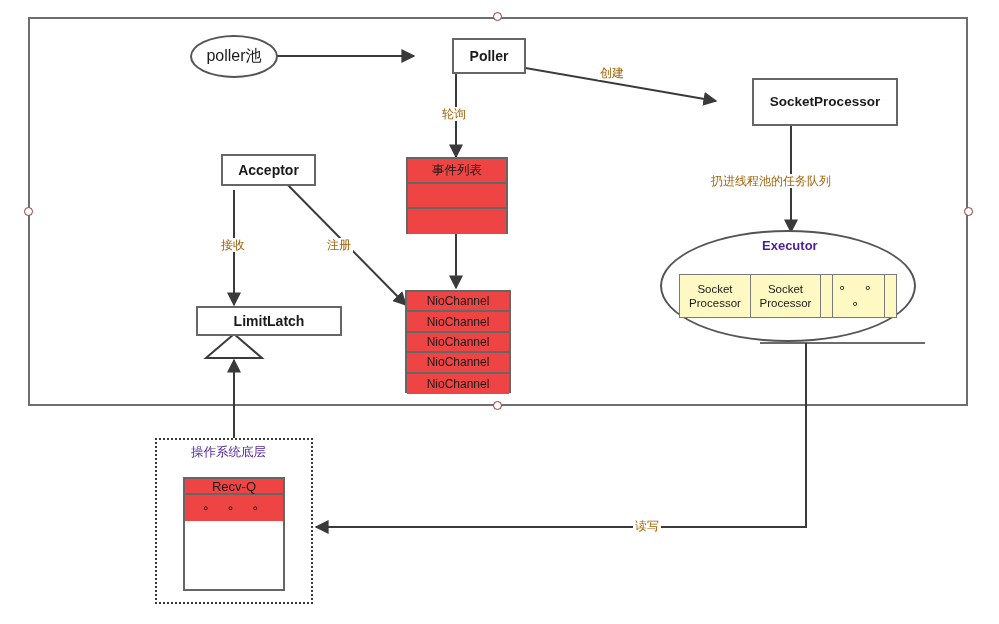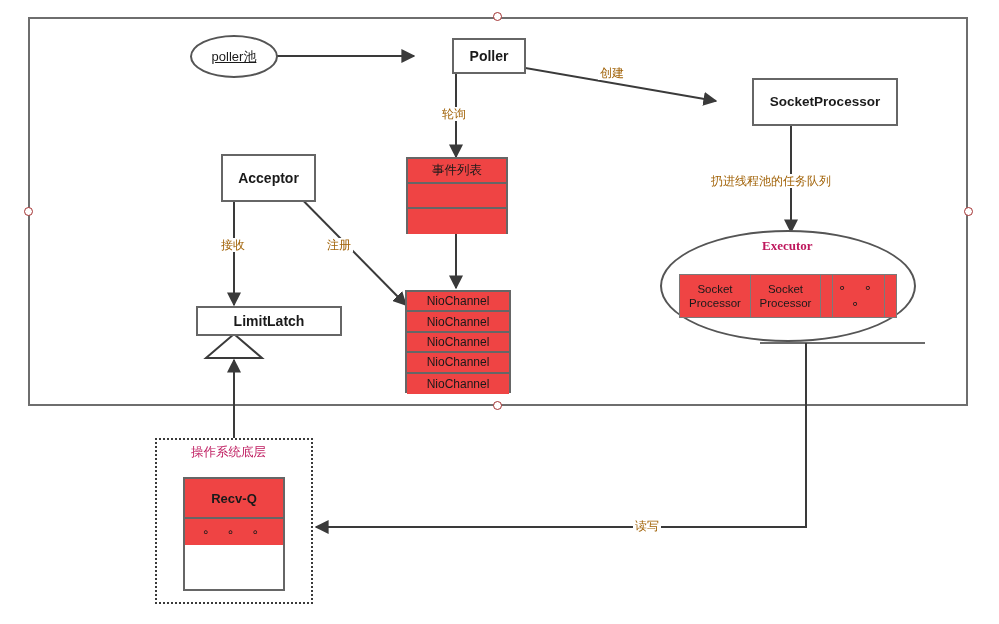--- a/index.html
+++ b/index.html
@@ -72,25 +72,24 @@
     background: #ffffff;
     color: #a16207;
     font-size: 12px;
     padding: 0 2px;
     white-space: nowrap;
     line-height: 14px;
     text-align: right;
   }
   .caption {
     position: absolute;
-    color: #be185d;
+    color: #4c1d95;
     font-size: 12.5px;
     white-space: nowrap;
     background: transparent;
-    font-family: Liberation Serif, serif;
   }
   .handle {
     position: absolute;
     width: 9px;
     height: 9px;
     border: 1.6px solid #a33232;
     border-radius: 50%;
     background: #ffffff;
     box-sizing: border-box;
   }
@@ -116,21 +115,21 @@
   }
   
   .exec-strip {
     position: absolute;
     display: flex;
     box-sizing: border-box;
   }
   .exec-cell {
     box-sizing: border-box;
     border: 1.5px solid #7a7a7a;
-    background: #ef4444;
+    background: #fef9c3;
     display: flex;
     align-items: center;
     justify-content: center;
     text-align: center;
     font-size: 11.5px;
     color: #1a1a1a;
     line-height: 1.22;
     margin-left: -1.5px;
   }
   .exec-cell:first-child { margin-left: 0; }
@@ -177,33 +176,33 @@
 
     <line x1="760" y1="343" x2="925" y2="343" stroke="#3a3a3a" stroke-width="1.6"></line>
 
     <polyline points="806,343 806,527 316,527" fill="none" stroke="#3a3a3a" stroke-width="2" marker-end="url(#arrow)"></polyline>
 
     <polygon points="234,334 262,358 206,358" fill="#ffffff" stroke="#3a3a3a" stroke-width="2"></polygon>
 
     <line x1="234" y1="438" x2="234" y2="360" stroke="#3a3a3a" stroke-width="2" marker-end="url(#arrow)"></line>
   </svg>
 
-  <div class="ellipse bold" style="left:190px; top:35px; width:88px; height:43px; font-size:13px;text-decoration:underline;">
+  <div class="ellipse bold" style="left:190px; top:35px; width:88px; height:43px; font-size:16px;">
     <span>poller池</span>
   </div>
 
   <div class="node bold" style="left:418px; top:38px; width:74px; height:36px; font-size:14px;">
     <span>Poller</span>
   </div>
 
   <div class="node bold" style="left:718px; top:78px; width:146px; height:48px; font-size:13.5px;">
     <span>SocketProcessor</span>
   </div>
 
-  <div class="node bold" style="left:187px; top:154px; width:95px; height:48px; font-size:14px;">
+  <div class="node bold" style="left:187px; top:154px; width:95px; height:32px; font-size:14px;">
     <span>Acceptor</span>
   </div>
 
   <div class="node bold" style="left:162px; top:306px; width:146px; height:30px; font-size:14px;align-items:center;">
     <span>LimitLatch</span>
   </div>
 
   <div class="stack" style="left:406px; top:157px; width:102px; height:77px;">
     <div class="stack-row" style="height:25px; font-size:12.5px;">
       <span>事件列表</span>
@@ -262,21 +261,21 @@
       <span></span>
     </div>
   </div>
 
   <div class="dashed-frame" style="left:155px; top:438px; width:158px; height:166px;"></div>
   <div class="caption" style="left:191px; top:444px; font-size:12.5px;">
     <span>操作系统底层</span>
   </div>
 
   <div class="stack" style="left:183px; top:477px; width:102px; height:114px;">
-    <div class="stack-row bold" style="height:40px; font-size:13px; font-weight:bold;">
+    <div class="stack-row bold" style="height:16px; font-size:13px; font-weight:normal;">
       <span>Recv-Q</span>
     </div>
     <div class="stack-row dots" style="height:26px; font-size:12px;">
       <span>∘   ∘   ∘</span>
     </div>
   </div>
 
   <div class="edge-label" style="left:598px; top:66px;">
     <span>创建</span>
   </div>

